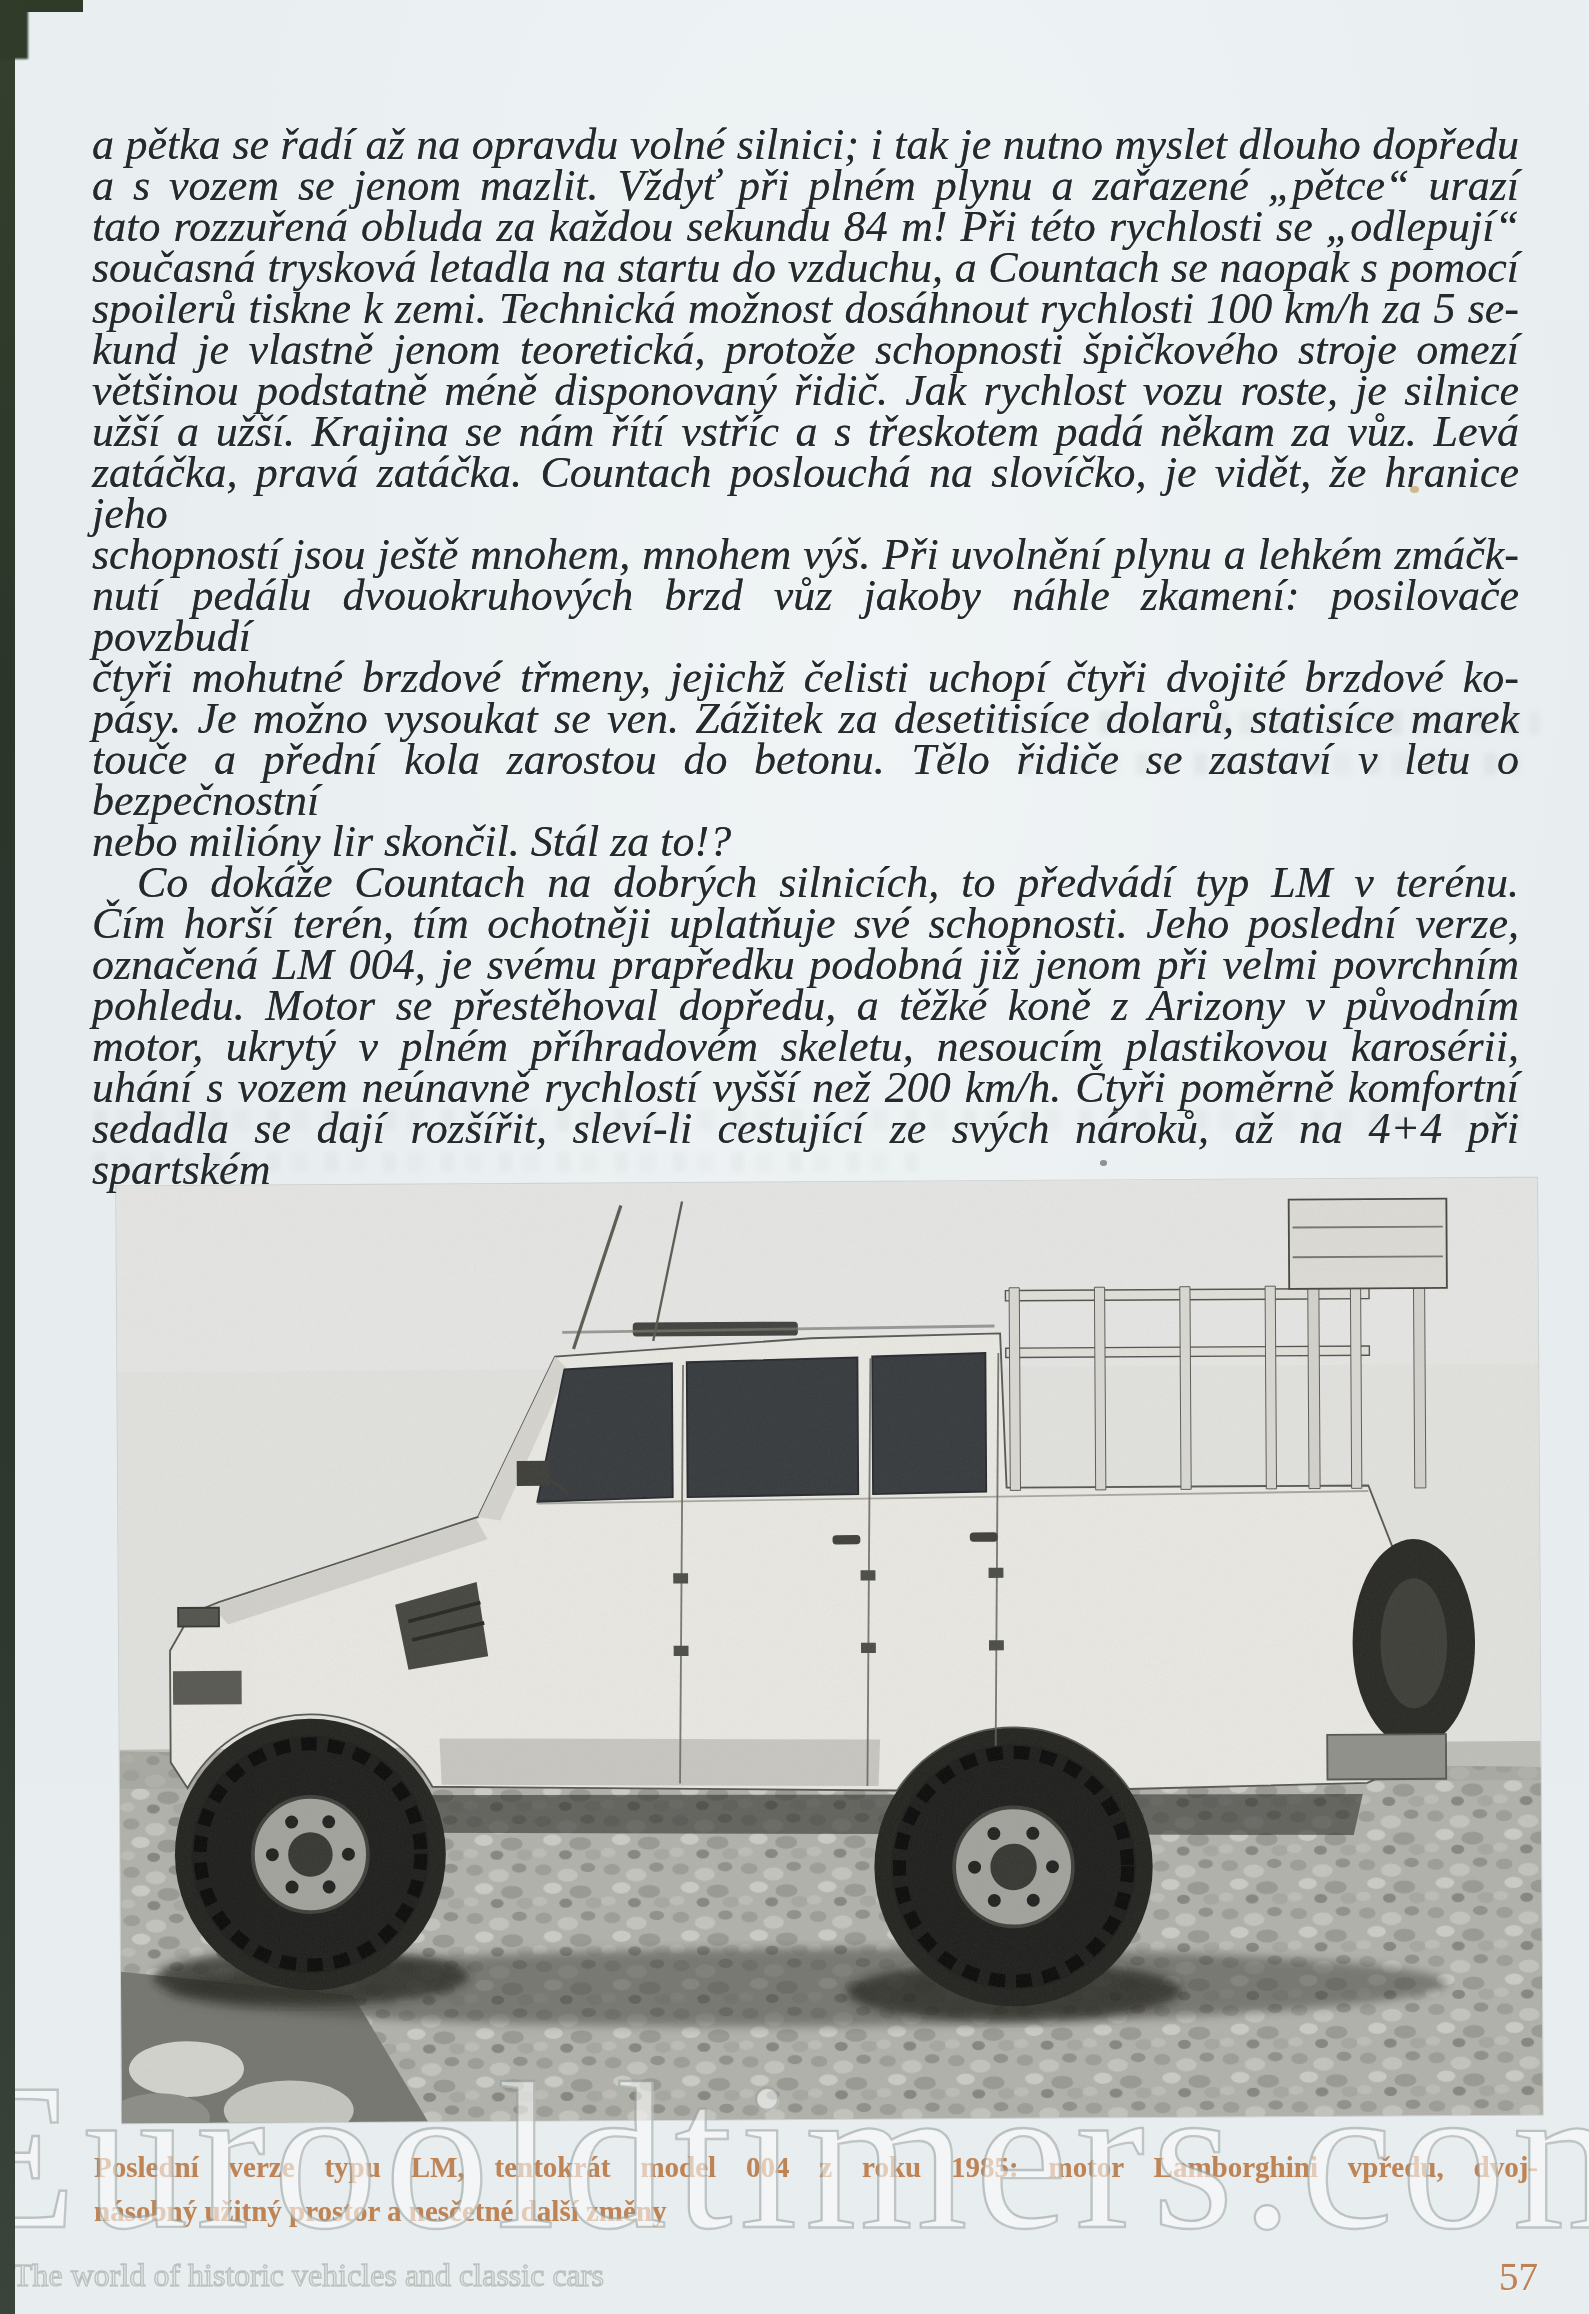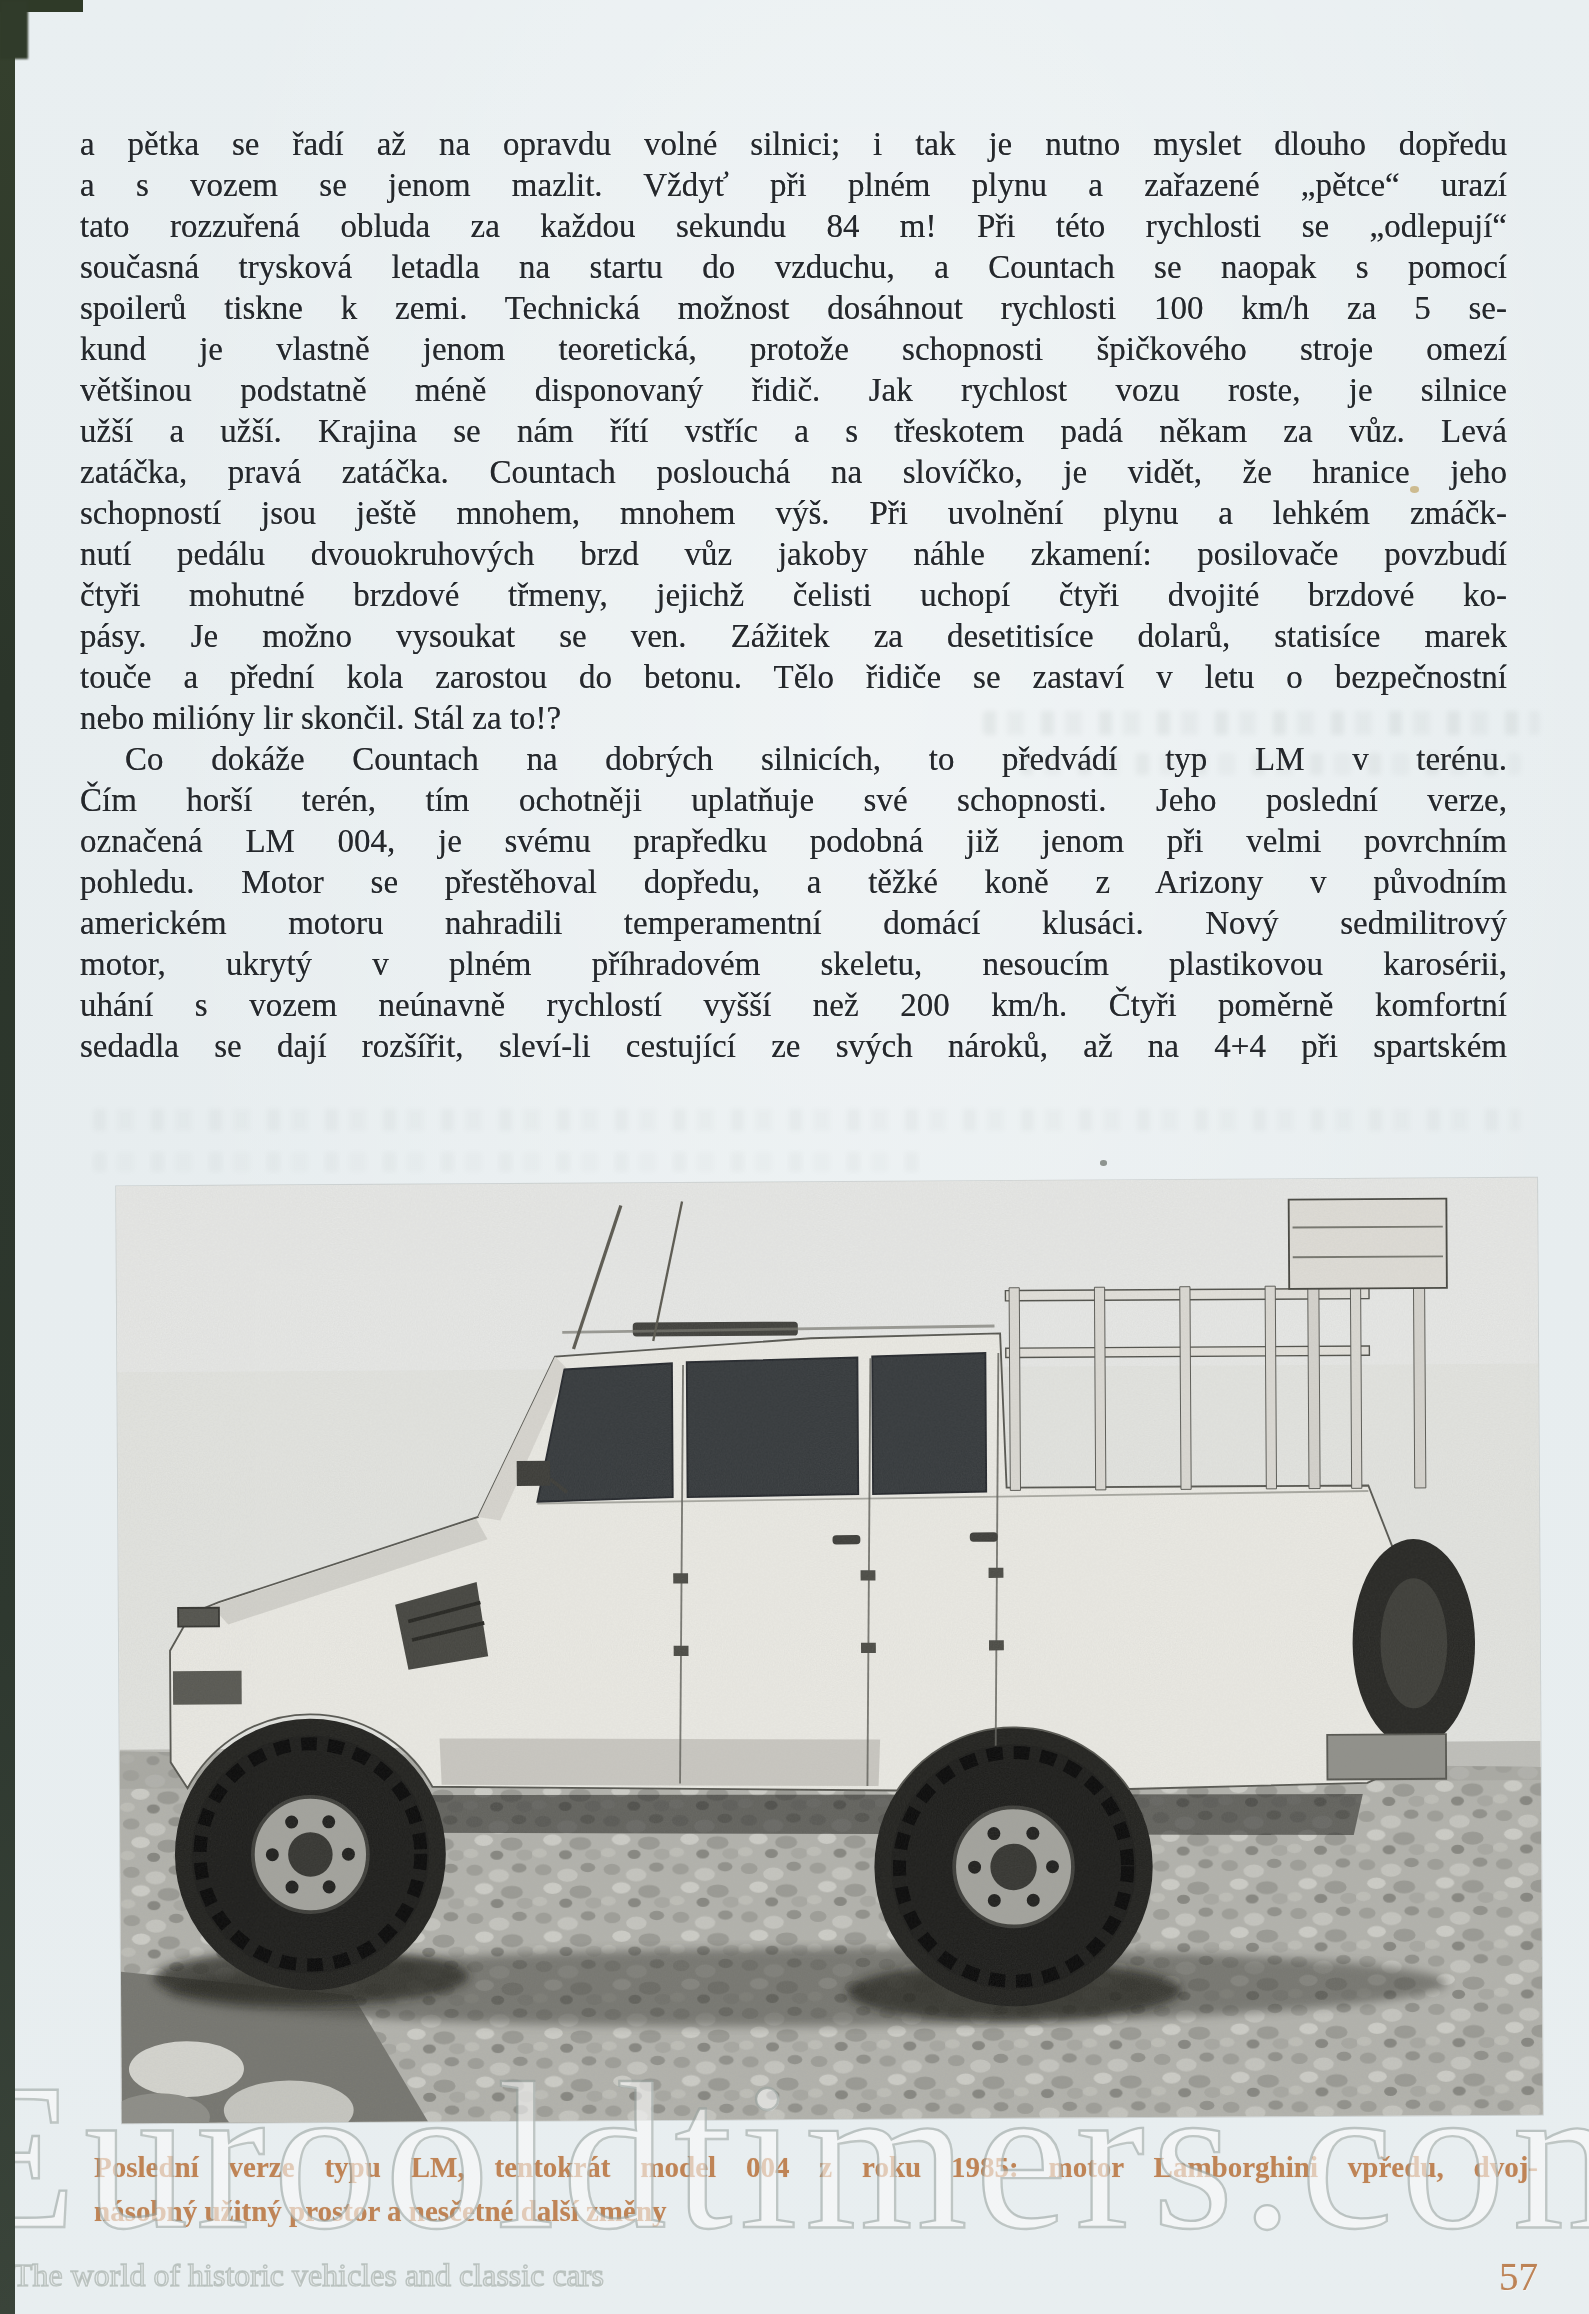--- a/index.html
+++ b/index.html
@@ -14,23 +14,24 @@
   }
 
   
   .edge-strip{position:absolute;left:0;top:0;width:15px;height:2314px;z-index:9;
     background:linear-gradient(180deg,#35402d 0%,#2b352a 30%,#2e382f 70%,#3a443a 100%);}
   .edge-corner-a{position:absolute;left:0;top:0;width:83px;height:12px;background:#2f3a28;z-index:9;}
   .edge-corner-b{position:absolute;left:0;top:0;width:28px;height:59px;background:#303b2a;z-index:9;filter:blur(0.9px);}
 
   
   .text-block{
-    position:absolute;left:80px;top:124px;width:1427px;z-index:3;
-    font-size:33px;line-height:41px;color:#25282c;
+    position:absolute;left:92px;top:124px;width:1427px;z-index:3;
+    font-size:44px;line-height:41px;color:#25282c;
     text-shadow:0 0 0.6px rgba(32,34,40,0.65);
+    font-style:italic;
   }
   .tline{text-align:justify;text-align-last:justify;white-space:normal;}
   .no-justify-last .tline:last-child{text-align-last:left;}
   .indent-first .tline:first-child{text-indent:45px;}
 
   
   .photo{
     position:absolute;left:119px;top:1182px;width:1421px;height:937px;
     transform:rotate(-0.35deg);z-index:2;background:#dededa;
     box-shadow:0 0 0 0.9px rgba(120,125,120,0.25);
@@ -109,21 +110,20 @@
         <div class="tline">čtyři mohutné brzdové třmeny, jejichž čelisti uchopí čtyři dvojité brzdové ko-</div>
         <div class="tline">pásy. Je možno vysoukat se ven. Zážitek za desetitisíce dolarů, statisíce marek</div>
         <div class="tline">touče a přední kola zarostou do betonu. Tělo řidiče se zastaví v letu o bezpečnostní</div>
         <div class="tline">nebo milióny lir skončil. Stál za to!?</div>
       </div>
     <div class="para indent-first">
         <div class="tline">Co dokáže Countach na dobrých silnicích, to předvádí typ LM v terénu.</div>
         <div class="tline">Čím horší terén, tím ochotněji uplatňuje své schopnosti. Jeho poslední verze,</div>
         <div class="tline">označená LM 004, je svému prapředku podobná již jenom při velmi povrchním</div>
         <div class="tline">pohledu. Motor se přestěhoval dopředu, a těžké koně z Arizony v původním</div>
-        <div class="tline">americkém motoru nahradili temperamentní domácí klusáci. Nový sedmilitrový</div>
         <div class="tline">motor, ukrytý v plném příhradovém skeletu, nesoucím plastikovou karosérii,</div>
         <div class="tline">uhání s vozem neúnavně rychlostí vyšší než 200 km/h. Čtyři poměrně komfortní</div>
         <div class="tline">sedadla se dají rozšířit, sleví-li cestující ze svých nároků, až na 4+4 při spartském</div>
       </div>
   </div>
 
   <figure class="photo" style="margin:0">
     <svg viewBox="0 0 1532 1008" preserveAspectRatio="none">
       <defs>
         <filter id="noise" x="0" y="0" width="100%" height="100%">

